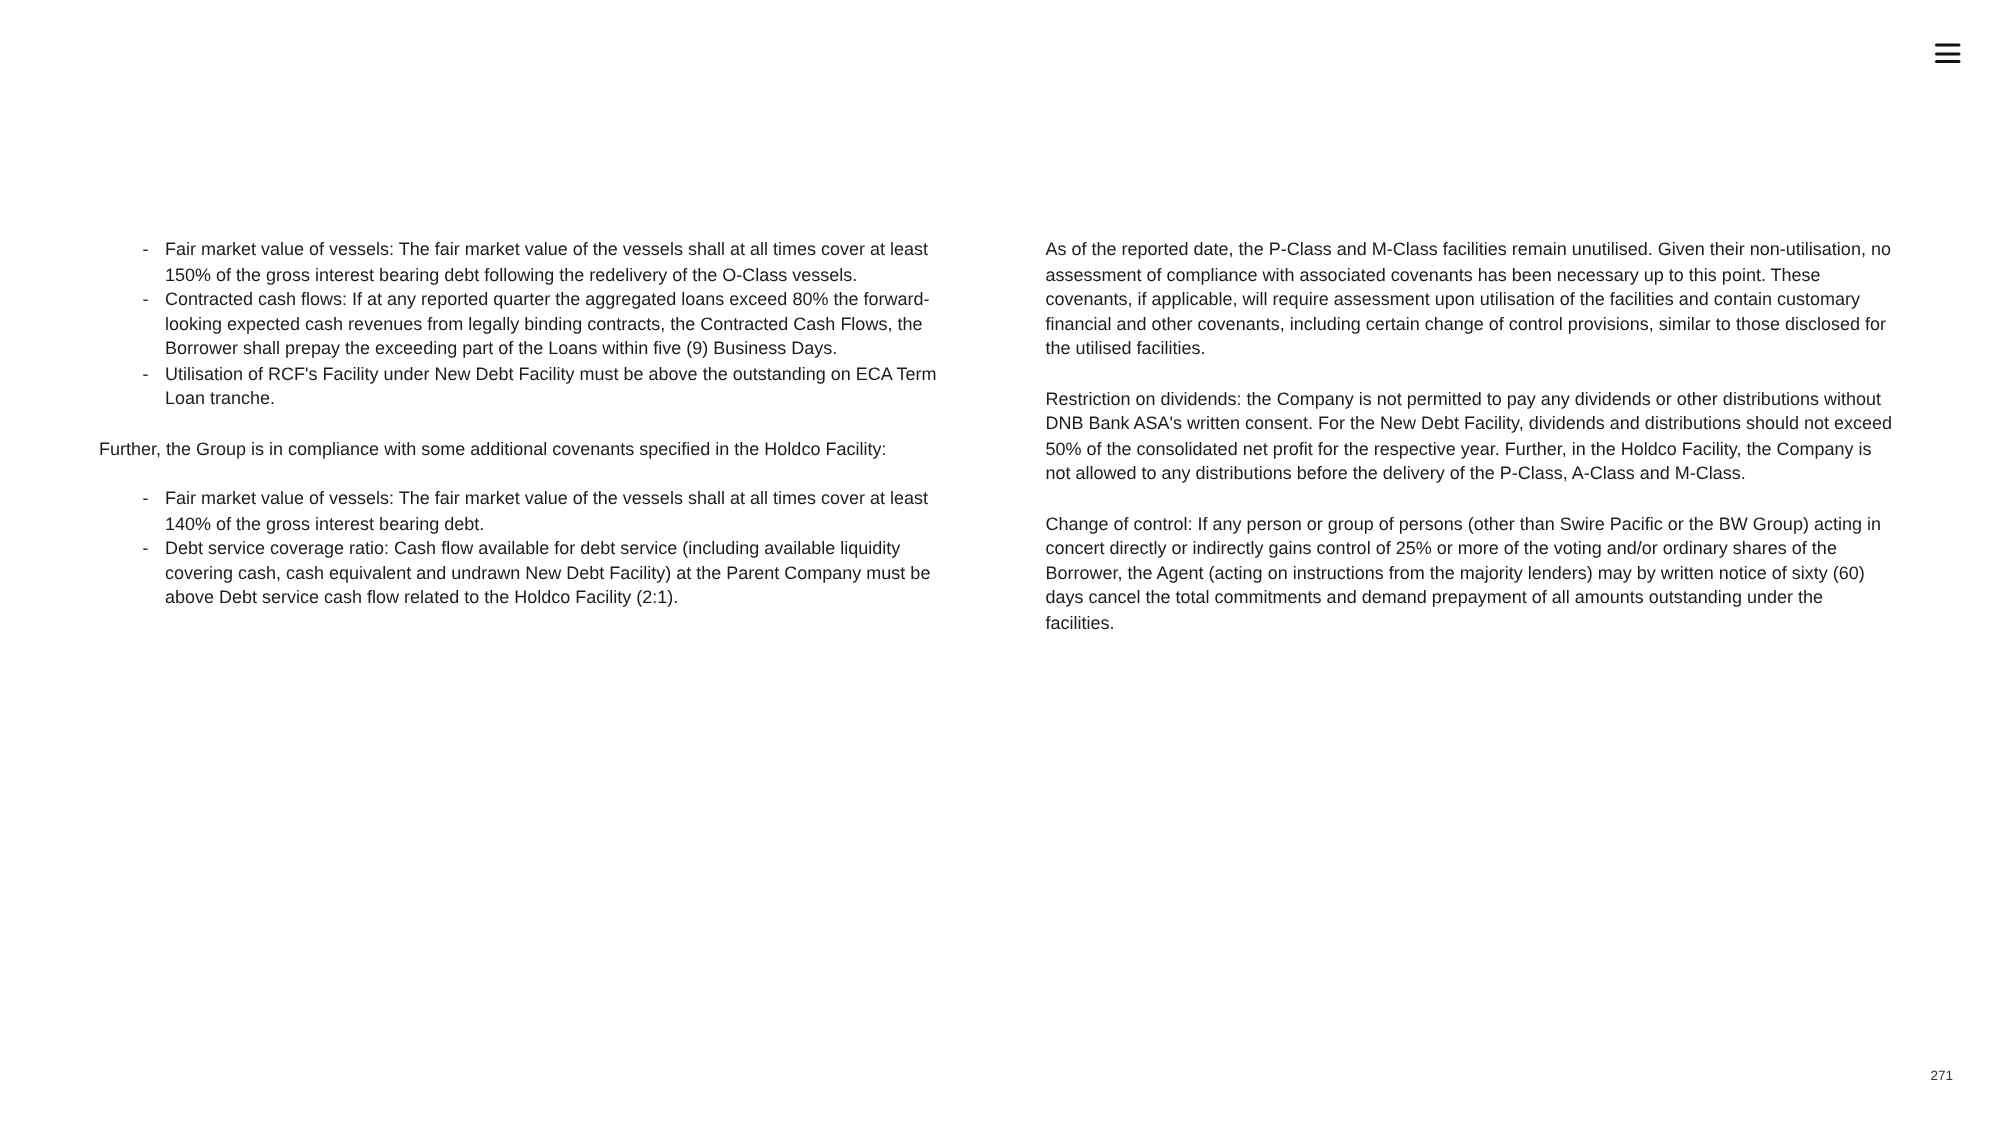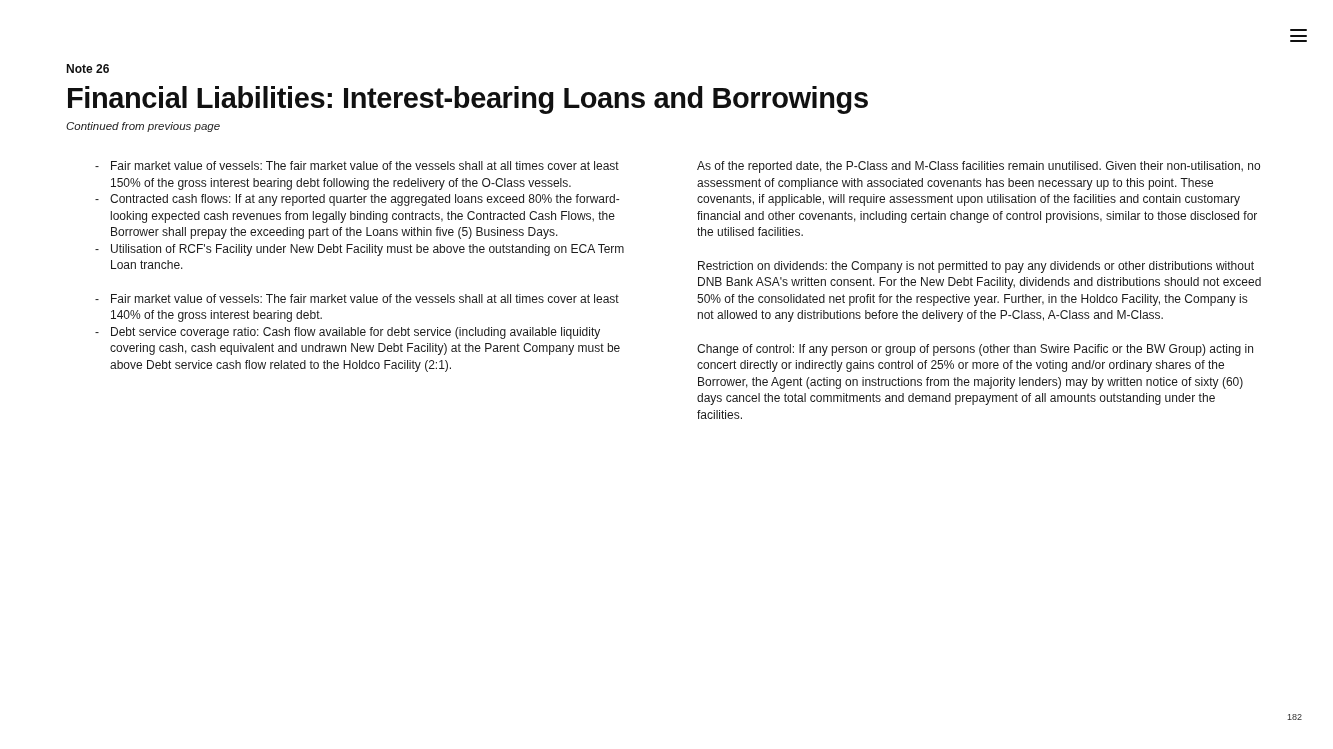--- a/index.html
+++ b/index.html
@@ -110,44 +110,40 @@
 <body>
 
 <div class="page">
 
   <div class="menu-icon">
     <span class="bar"></span>
     <span class="bar"></span>
     <span class="bar"></span>
   </div>
 
-  <div class="header">
-    <div class="note-label">Note 26</div>
-    <h1 class="title">Financial Liabilities: Interest-bearing Loans and Borrowings</h1>
-    <div class="subtitle">Continued from previous page</div>
-  </div>
 
   <div class="columns">
 
     <div class="col left">
       <ul class="dash-list">
         <li>
           <span class="dash">-</span>
           <span>Fair market value of vessels: The fair market value of the vessels shall at all times cover at least 150% of the gross interest bearing debt following the redelivery of the O-Class vessels.</span>
         </li>
         <li>
           <span class="dash">-</span>
-          <span>Contracted cash flows: If at any reported quarter the aggregated loans exceed 80% the forward-looking expected cash revenues from legally binding contracts, the Contracted Cash Flows, the Borrower shall prepay the exceeding part of the Loans within five (5) Business Days.</span>
+          <span>Contracted cash flows: If at any reported quarter the aggregated loans exceed 80% the forward-looking expected cash revenues from legally binding contracts, the Contracted Cash Flows, the Borrower shall prepay the exceeding part of the Loans within five (9) Business Days.</span>
         </li>
         <li>
           <span class="dash">-</span>
           <span>Utilisation of RCF's Facility under New Debt Facility must be above the outstanding on ECA Term Loan tranche.</span>
         </li>
       </ul>
 
+      <p>Further, the Group is in compliance with some additional covenants specified in the Holdco Facility:</p>
 
       <ul class="dash-list">
         <li>
           <span class="dash">-</span>
           <span>Fair market value of vessels: The fair market value of the vessels shall at all times cover at least 140% of the gross interest bearing debt.</span>
         </li>
         <li>
           <span class="dash">-</span>
           <span>Debt service coverage ratio: Cash flow available for debt service (including available liquidity covering cash, cash equivalent and undrawn New Debt Facility) at the Parent Company must be above Debt service cash flow related to the Holdco Facility (2:1).</span>
         </li>
@@ -155,15 +151,15 @@
     </div>
 
     <div class="col right">
       <p>As of the reported date, the P-Class and M-Class facilities remain unutilised. Given their non-utilisation, no assessment of compliance with associated covenants has been necessary up to this point. These covenants, if applicable, will require assessment upon utilisation of the facilities and contain customary financial and other covenants, including certain change of control provisions, similar to those disclosed for the utilised facilities.</p>
       <p>Restriction on dividends: the Company is not permitted to pay any dividends or other distributions without DNB Bank ASA's written consent. For the New Debt Facility, dividends and distributions should not exceed 50% of the consolidated net profit for the respective year. Further, in the Holdco Facility, the Company is not allowed to any distributions before the delivery of the P-Class, A-Class and M-Class.</p>
       <p>Change of control: If any person or group of persons (other than Swire Pacific or the BW Group) acting in concert directly or indirectly gains control of 25% or more of the voting and/or ordinary shares of the Borrower, the Agent (acting on instructions from the majority lenders) may by written notice of sixty (60) days cancel the total commitments and demand prepayment of all amounts outstanding under the facilities.</p>
     </div>
 
   </div>
 
-  <div class="page-number">182</div>
+  <div class="page-number">271</div>
 
 </div>
 
 </body></html>

